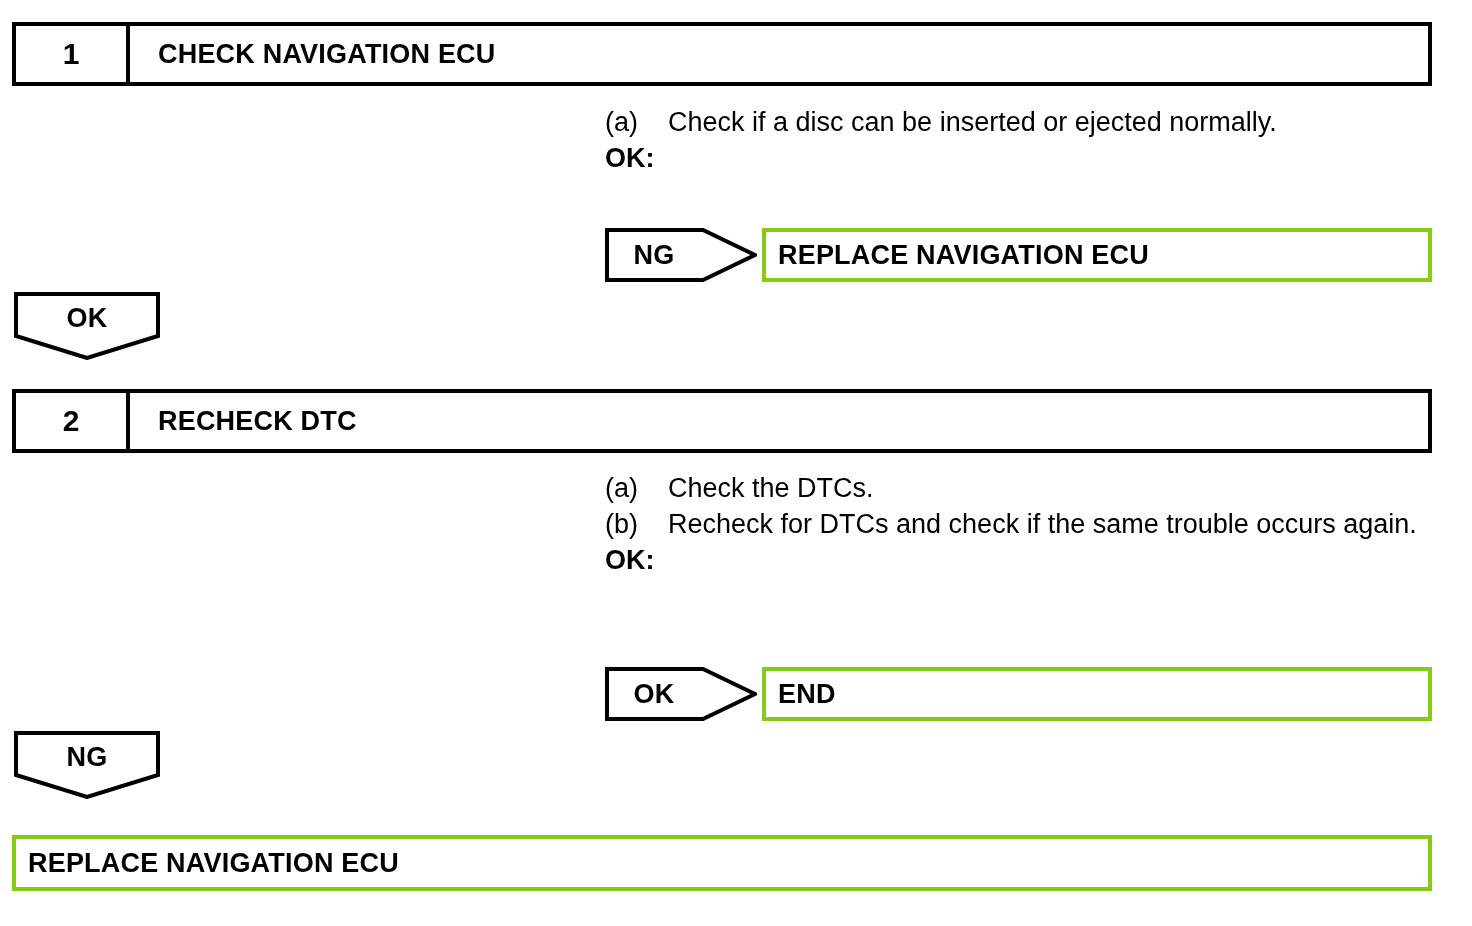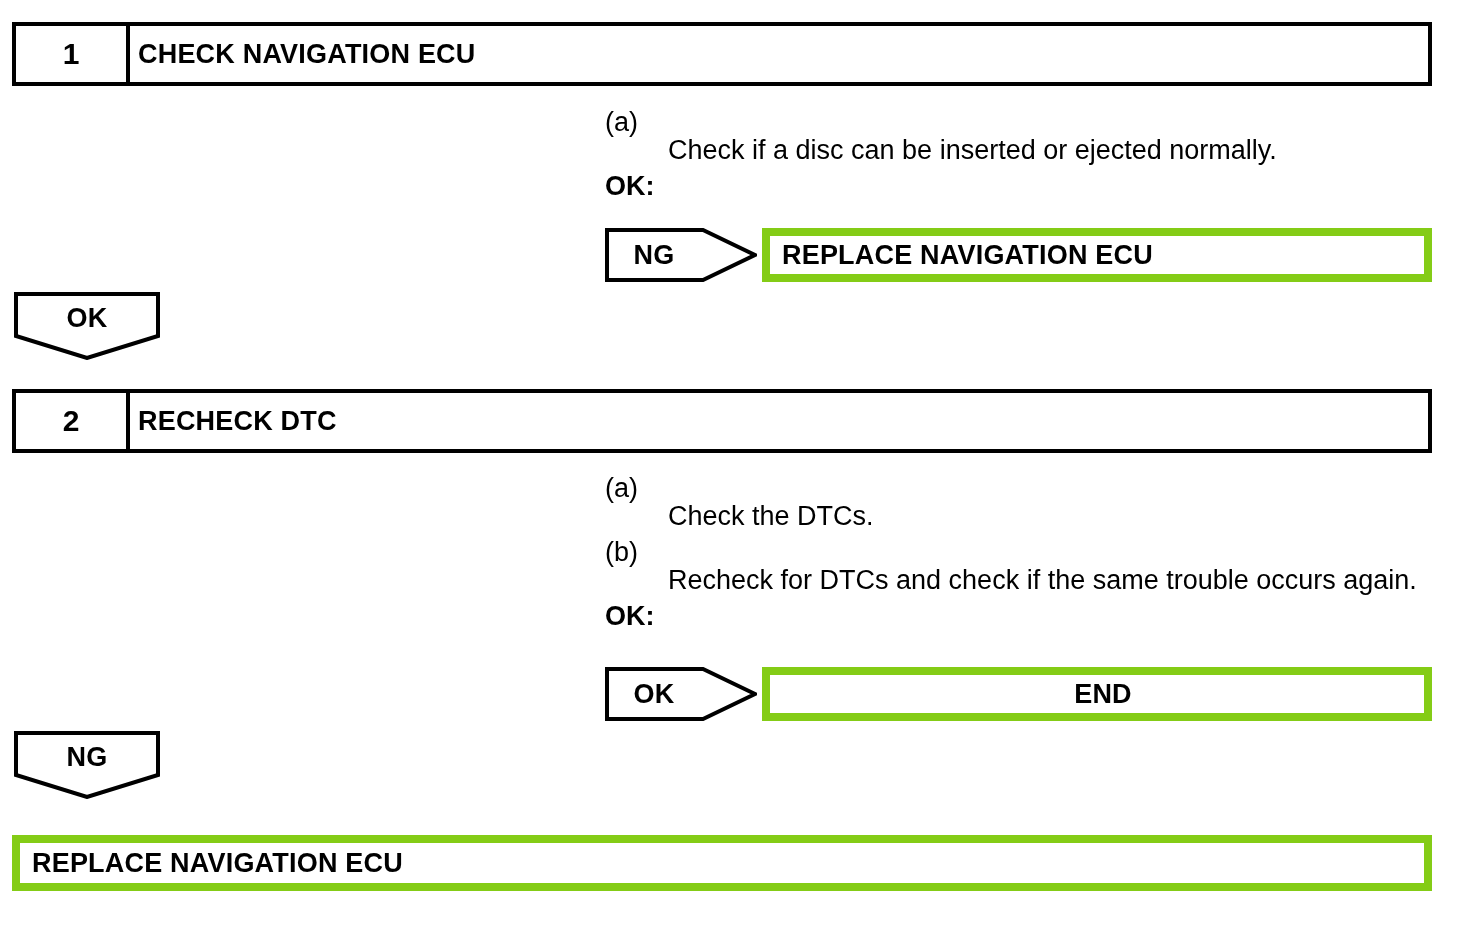--- a/index.html
+++ b/index.html
@@ -40,30 +40,30 @@
     align-items: center;
     justify-content: center;
     font-size: 30px;
     font-weight: bold;
     letter-spacing: 0px;
   }
   .step-title {
     flex: 1 1 auto;
     display: flex;
     align-items: center;
-    padding-left: 8px;
+    padding-left: 28px;
     font-size: 27px;
     font-weight: bold;
     letter-spacing: 0.2px;
   }
 
   
   .result-box {
     position: absolute;
-    border: 8px solid #84cc16;
+    border: 4px solid #84cc16;
     background: #fff;
     box-sizing: border-box;
     display: flex;
     align-items: center;
     padding-left: 12px;
     font-size: 27px;
     font-weight: bold;
     letter-spacing: 0.2px;
   }
 
@@ -78,21 +78,20 @@
     align-items: flex-start;
   }
   .instr-label {
     width: 63px;
     flex: 0 0 63px;
     font-weight: normal;
   }
   .instr-text {
     flex: 1 1 auto;
     font-weight: normal;
-    margin-top: 28px;
   }
   .instr-ok {
     font-weight: bold;
   }
   .instr-ok-value {
     margin-left: 85px;
     font-weight: bold;
   }
 
   
@@ -198,21 +197,21 @@
     <div class="instr-ok">OK:</div>
   </div>
 
   <div class="arrow-right" style="left:605px; top:667px; width:152px; height:54px;">
     <svg width="152" height="54" viewBox="0 0 152 54" aria-hidden="true">
       <polygon points="2,2 98,2 150,27 98,52 2,52" fill="#ffffff" stroke="#000000" stroke-width="4" stroke-linejoin="miter"></polygon>
     </svg>
     <div class="arrow-label">OK</div>
   </div>
 
-  <div class="result-box" style="left:762px; top:667px; width:670px; height:54px;justify-content:center;">
+  <div class="result-box" style="left:762px; top:667px; width:670px; height:54px;">
     <span>END</span>
   </div>
 
   <div class="arrow-down" style="left:14px; top:731px; width:146px; height:68px;">
     <svg width="146" height="68" viewBox="0 0 146 68" aria-hidden="true">
       <polygon points="2,2 144,2 144,44 73,66 2,44" fill="#ffffff" stroke="#000000" stroke-width="4" stroke-linejoin="miter"></polygon>
     </svg>
     <div class="arrow-label">NG</div>
   </div>
 

